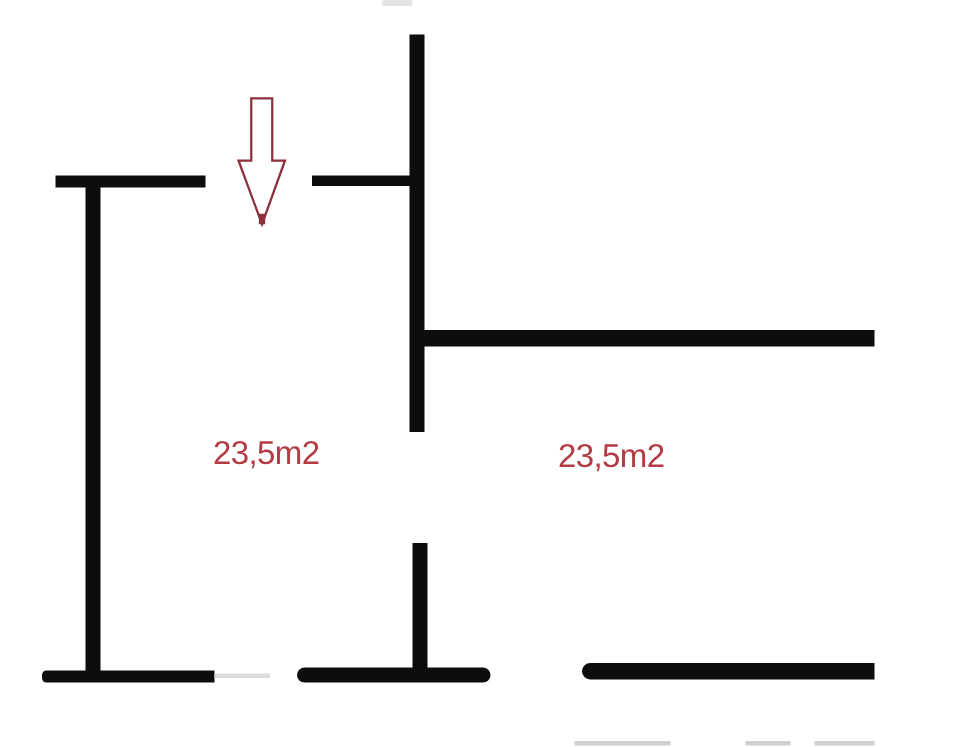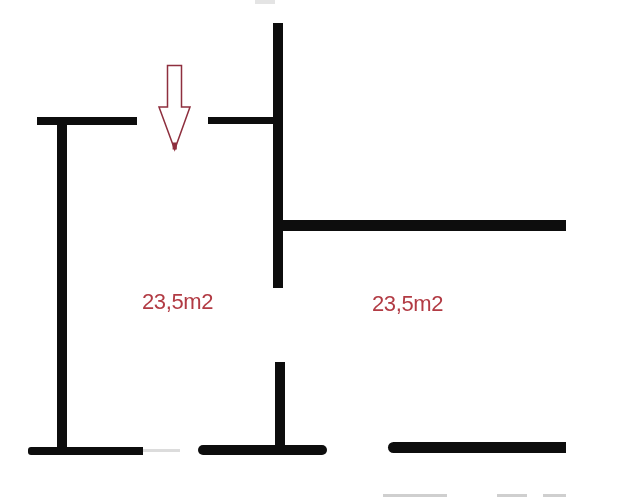--- a/index.html
+++ b/index.html
@@ -2,20 +2,21 @@
 <html style="--background: #ffffff; --wall: #0d0d0d; --wall-faint: #d0d0d0; --label-text: #b23b44; --arrow-outline: #8e2f3e;"><head>
 <meta charset="utf-8">
 <style>
   html,body{margin:0;padding:0;}
   body{font-family:"Liberation Sans",sans-serif;background:#fff;}
   #canvas{
     position:relative;
     width:566px;height:498px;
     background:var(--background,#ffffff);
     overflow:hidden;
+    padding-left:17px;
   }
   .wall{
     position:absolute;
     background:var(--wall,#0d0d0d);
   }
   .faint{
     position:absolute;
   }
   .room-label{
     position:absolute;

